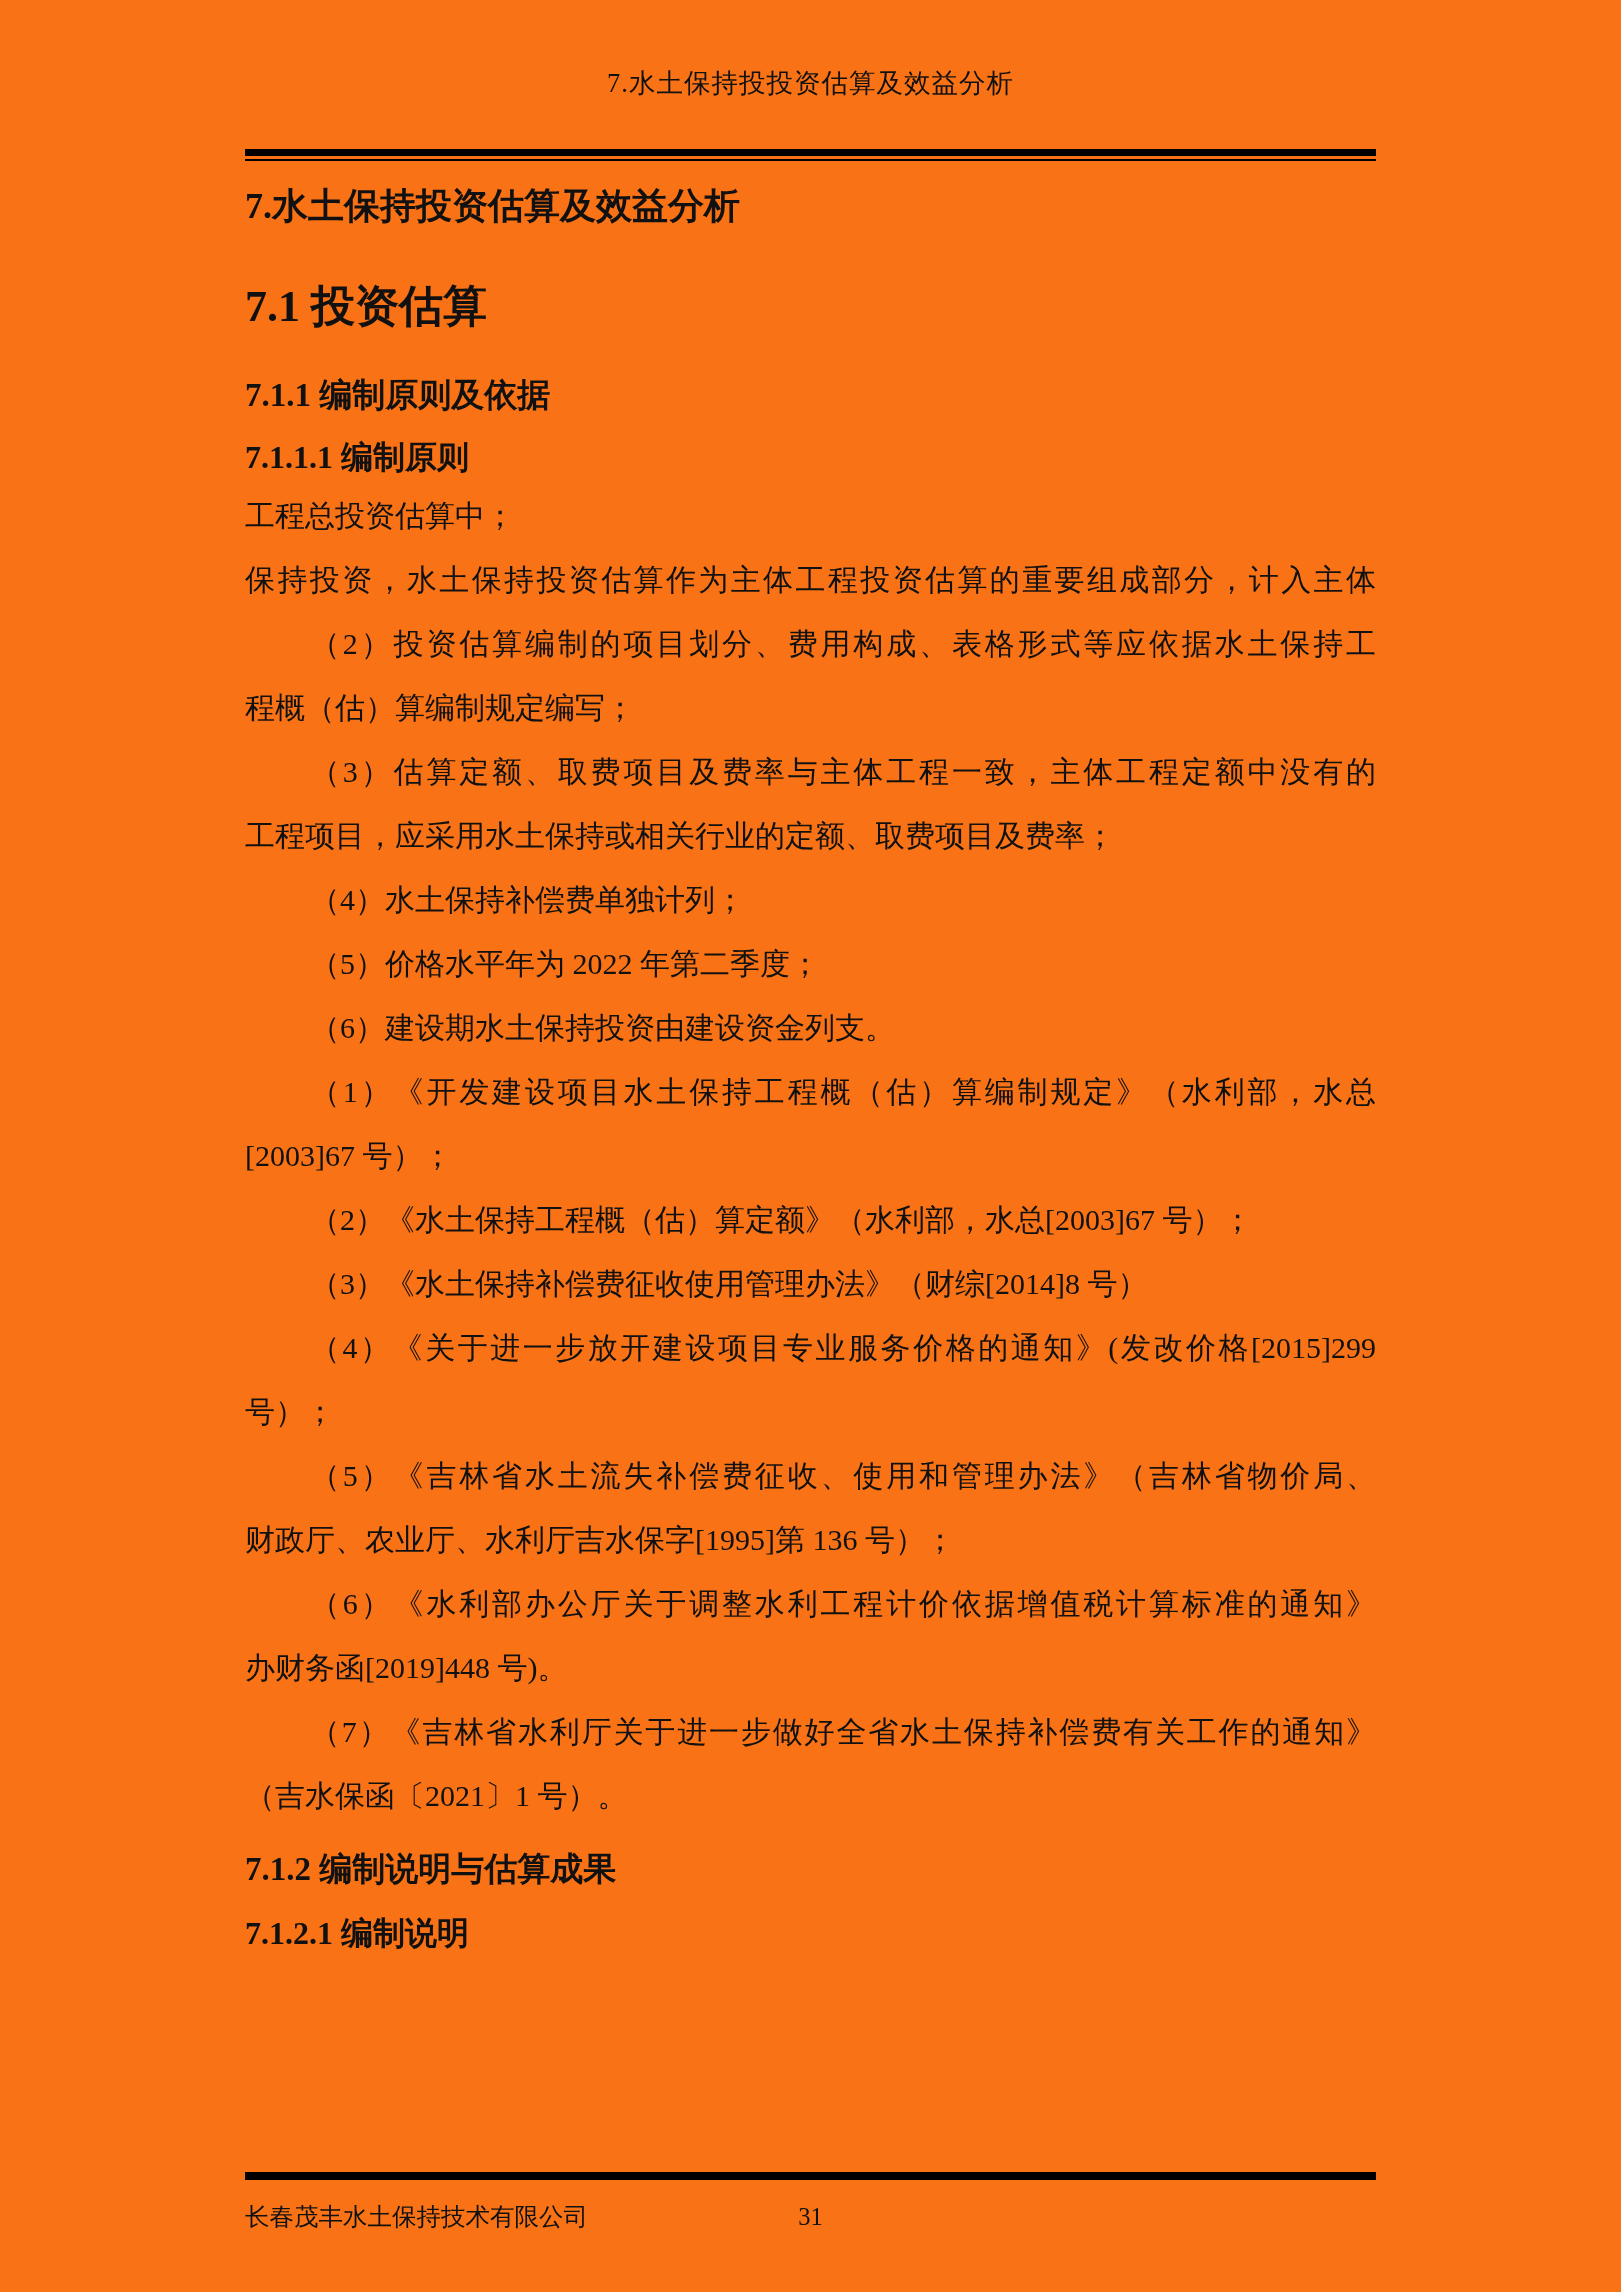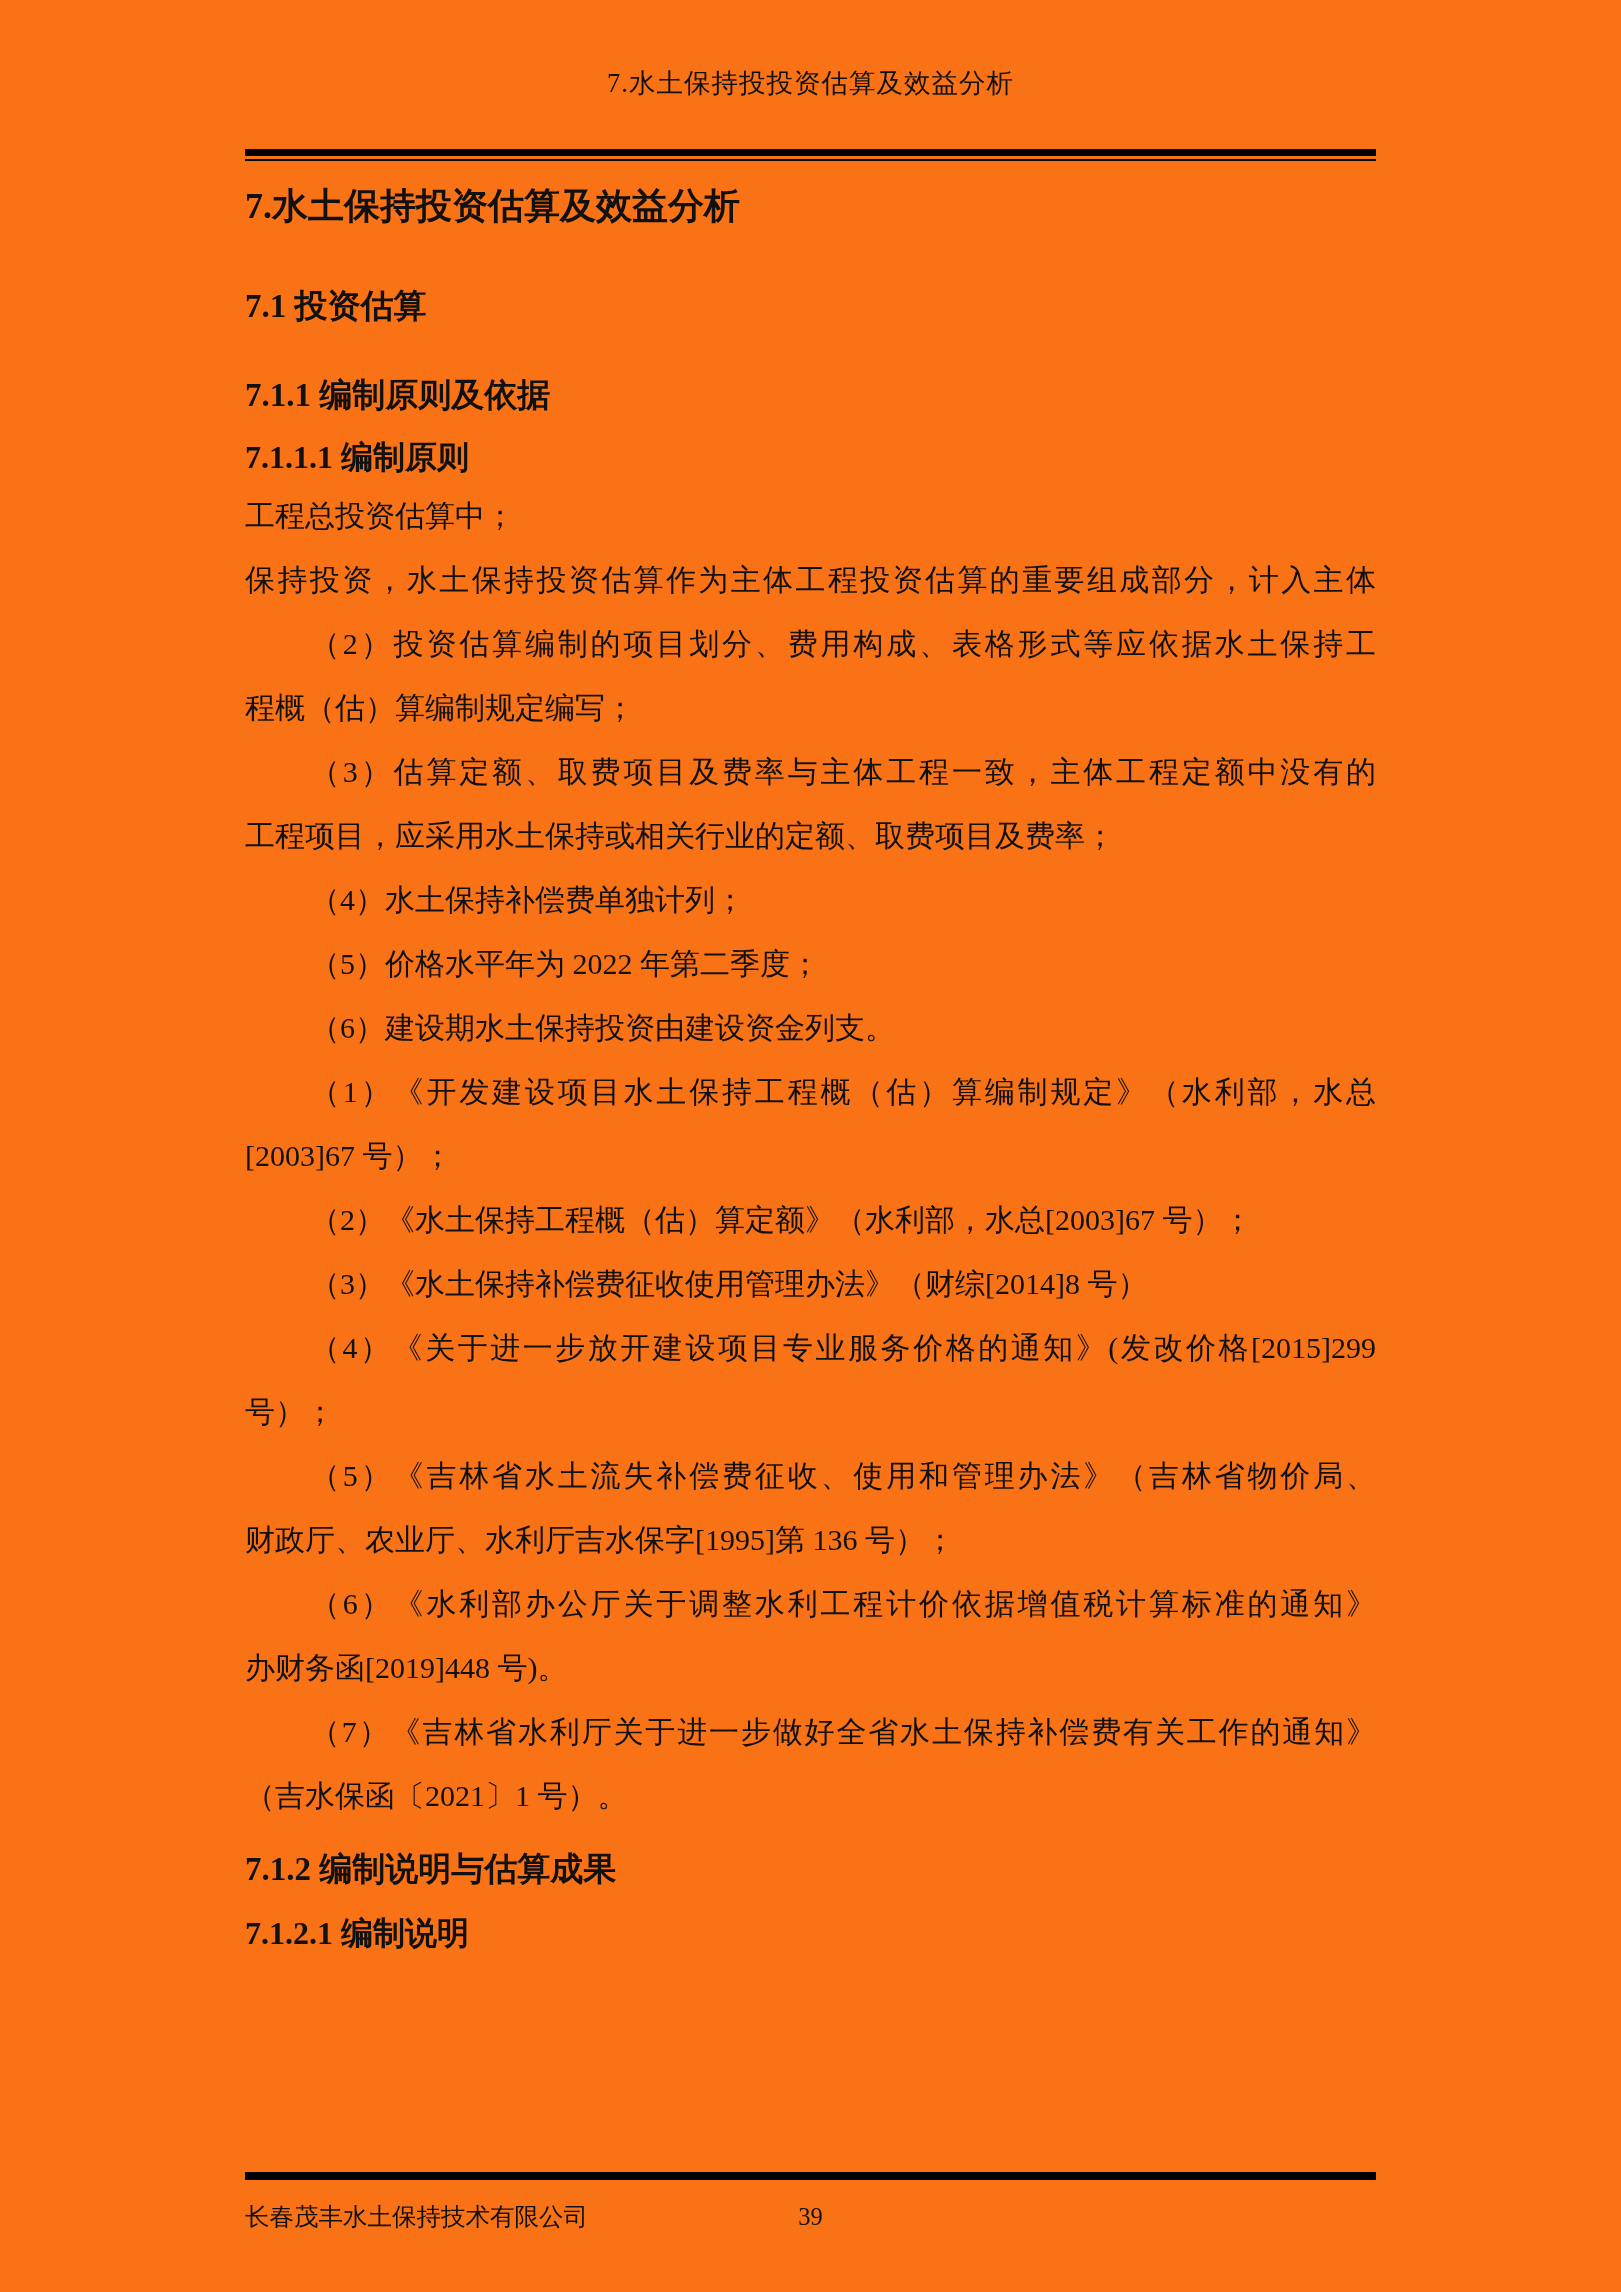--- a/index.html
+++ b/index.html
@@ -44,21 +44,21 @@
     left: 245px;
     width: 1131px;
   }
   .blk-h1 {
     font-size: 36px;
     font-weight: bold;
     line-height: 53px;
     margin: 0 0 49px 0;
   }
   .blk-h2 {
-    font-size: 33px;
+    font-size: 44px;
     font-weight: bold;
     line-height: 49px;
     margin: 0 0 41px 0;
   }
   .blk-h3 {
     font-size: 33px;
     font-weight: bold;
     line-height: 47px;
     margin: 0 0 15.7px 0;
   }
@@ -156,17 +156,17 @@
       <div class="blk-line indent fill">（7）《吉林省水利厅关于进一步做好全省水土保持补偿费有关工作的通知》</div>
       <div class="blk-line">（吉水保函〔2021〕1 号）。</div>
       <div class="blk-h3 mid">7.1.2 编制说明与估算成果</div>
       <div class="blk-h4 mid">7.1.2.1 编制说明</div>
     </div>
 
   <div class="footer-rule"></div>
 
   <div class="page-footer">
     <span class="footer-company">长春茂丰水土保持技术有限公司</span>
-    <span class="footer-page-number">39</span>
+    <span class="footer-page-number">31</span>
   </div>
 
 </div>
 
 
 </body></html>

